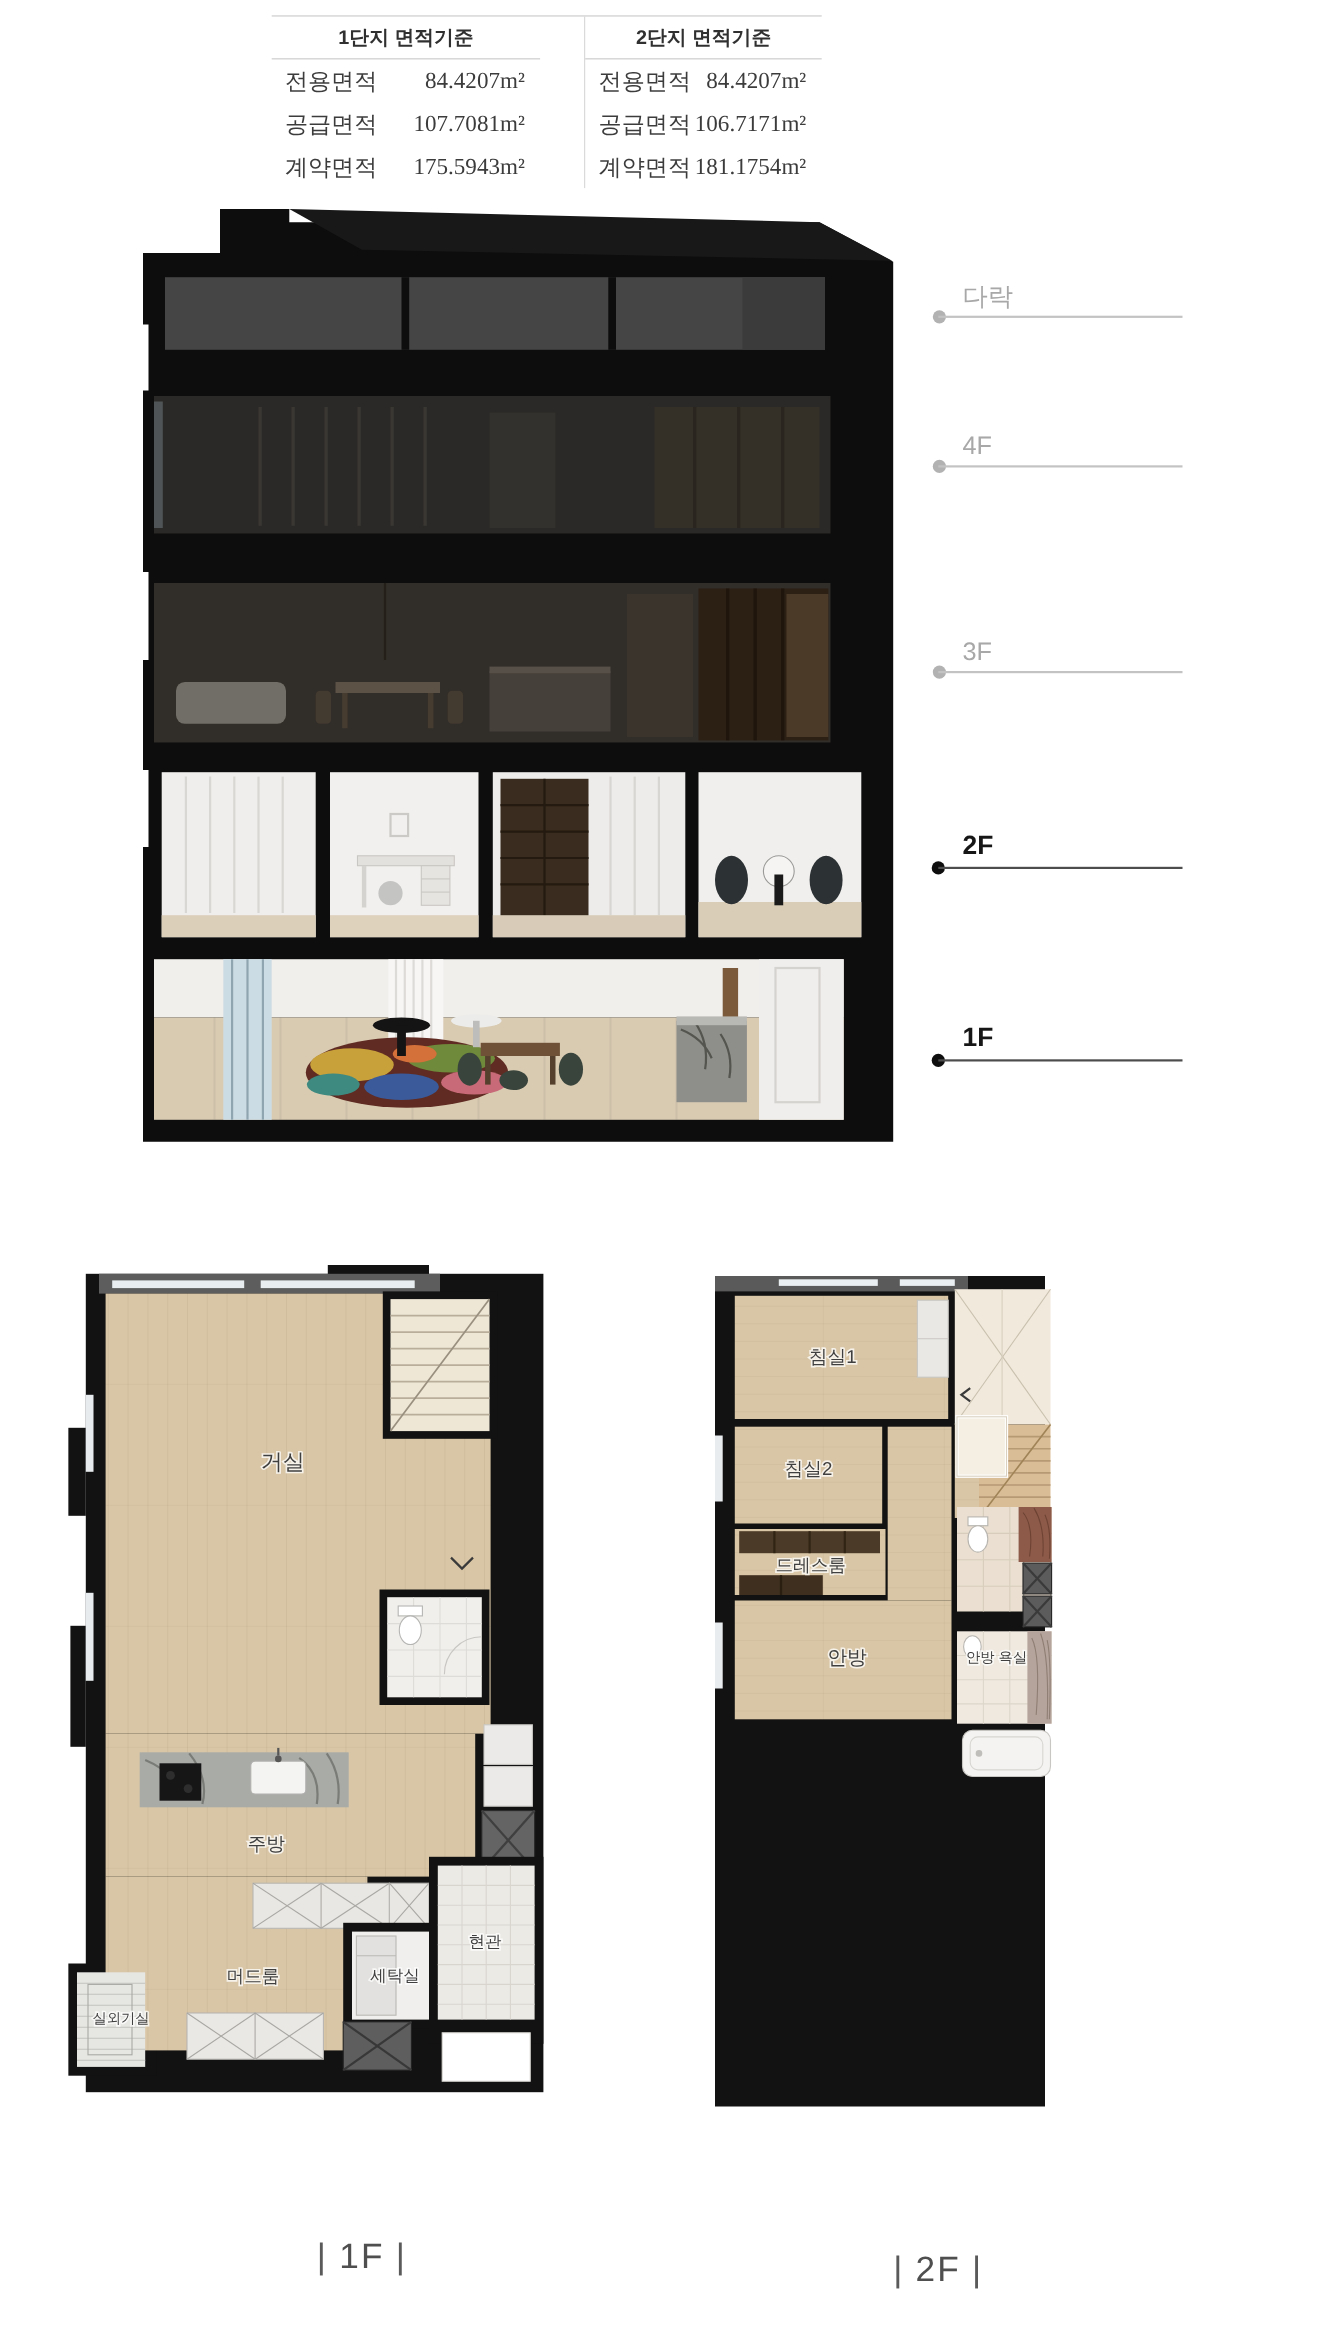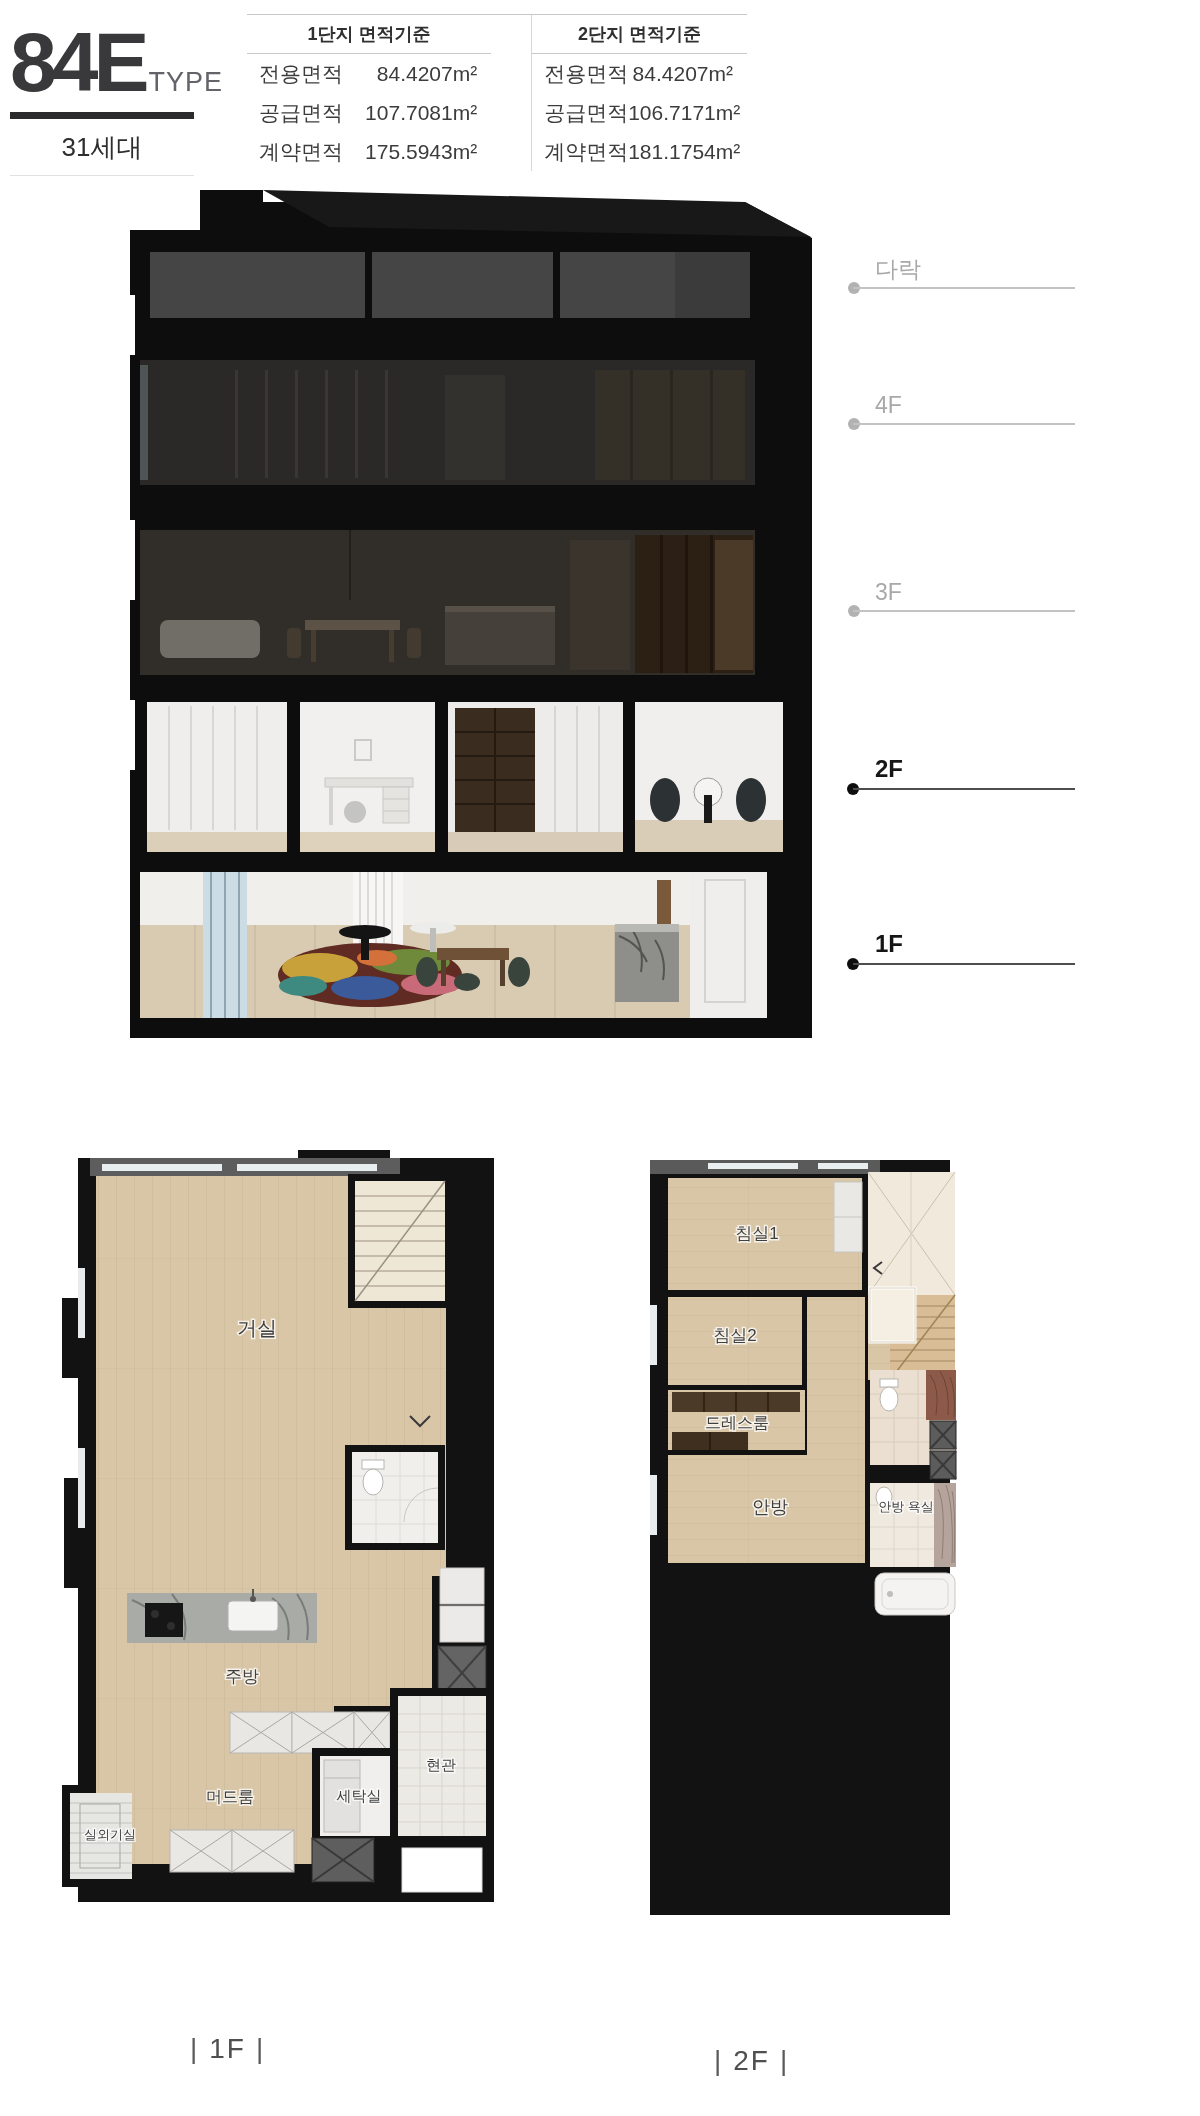--- a/index.html
+++ b/index.html
@@ -16,60 +16,52 @@
   #units-count{text-align:center;font-size:26px;color:#2e2e2e;padding:11px 0 10px 0;}
   #units-rule{height:1px;background:#e0e0e0;}
 
   
   #area-table{left:247px;top:14px;width:500px;border-top:1px solid #c8c8c8;display:flex;gap:40px;}
   .tbl-group{width:266px;}
   .tbl-group.second{width:234px;border-left:1px solid #d6d6d6;}
   .tbl-title{height:38px;line-height:38px;text-align:center;font-size:18px;font-weight:700;color:#303030;border-bottom:1px solid #c8c8c8;}
   .tbl-row{height:39px;display:flex;align-items:center;font-size:21px;color:#3c3c3c;}
   .tbl-label{padding-left:12px;flex:0 0 auto;}
-  .tbl-value{flex:1;text-align:right;padding-right:14px;}
+  .tbl-value{flex:1;text-align:right;padding-right:14px;font-family:Liberation Serif, serif;}
 
   
   #cross-section{left:115px;top:180px;width:710px;height:865px;}
   .floor-line{position:absolute;height:2px;}
   .floor-line.muted{background:#c3c3c3;height:2px;}
   .floor-line.strong{background:#4d4d4d;}
   .floor-dot{position:absolute;width:12px;height:12px;border-radius:50%;}
   .floor-dot.muted{background:#b2b2b2;}
   .floor-dot.strong{background:#0e0e0e;}
   .floor-label{position:absolute;left:875px;width:200px;text-align:left;height:30px;line-height:30px;}
   .floor-label.muted{color:#a8a8a8;font-size:23px;font-weight:400;}
   .floor-label.strong{color:#161616;font-size:24px;font-weight:700;}
 
   
   #plan-1f{left:62px;top:1148px;}
   #plan-2f{left:638px;top:1155px;}
   svg text{font-family:"Liberation Sans","DejaVu Sans",sans-serif;fill:#3f3f3f;
            paint-order:stroke;stroke:#ffffff;stroke-width:0;}
   svg text.room{stroke:rgba(255,255,255,.75);stroke-width:3px;}
 
-  .plan-caption{position:absolute;top:2033px;width:200px;text-align:left;
-                font-size:28px;color:#4f4f4f;letter-spacing:2px;}
+  .plan-caption{position:absolute;top:2033px;width:200px;text-align:right;
+                font-size:32px;color:#4f4f4f;letter-spacing:2px;}
   .plan-caption .bar{color:#5a5a5a;font-weight:300;padding:0 10px;}
   #caption-1f{left:180px;}
   #caption-2f{left:704px;margin-top:12px;}
 </style>
 </head>
 <body>
 
 <div id="page">
 
-  <div class="abs" id="type-block">
-    <div id="type-line">
-      <span id="type-code">84E</span><span id="type-suffix">TYPE</span>
-    </div>
-    <div id="type-rule"></div>
-    <div id="units-count">31세대</div>
-    <div id="units-rule"></div>
-  </div>
 
   <div class="abs" id="area-table">
     <div class="tbl-group">
       <div class="tbl-title">1단지 면적기준</div>
       <div class="tbl-row">
         <span class="tbl-label">전용면적</span>
         <span class="tbl-value">84.4207m²</span>
       </div>
       <div class="tbl-row">
         <span class="tbl-label">공급면적</span>

